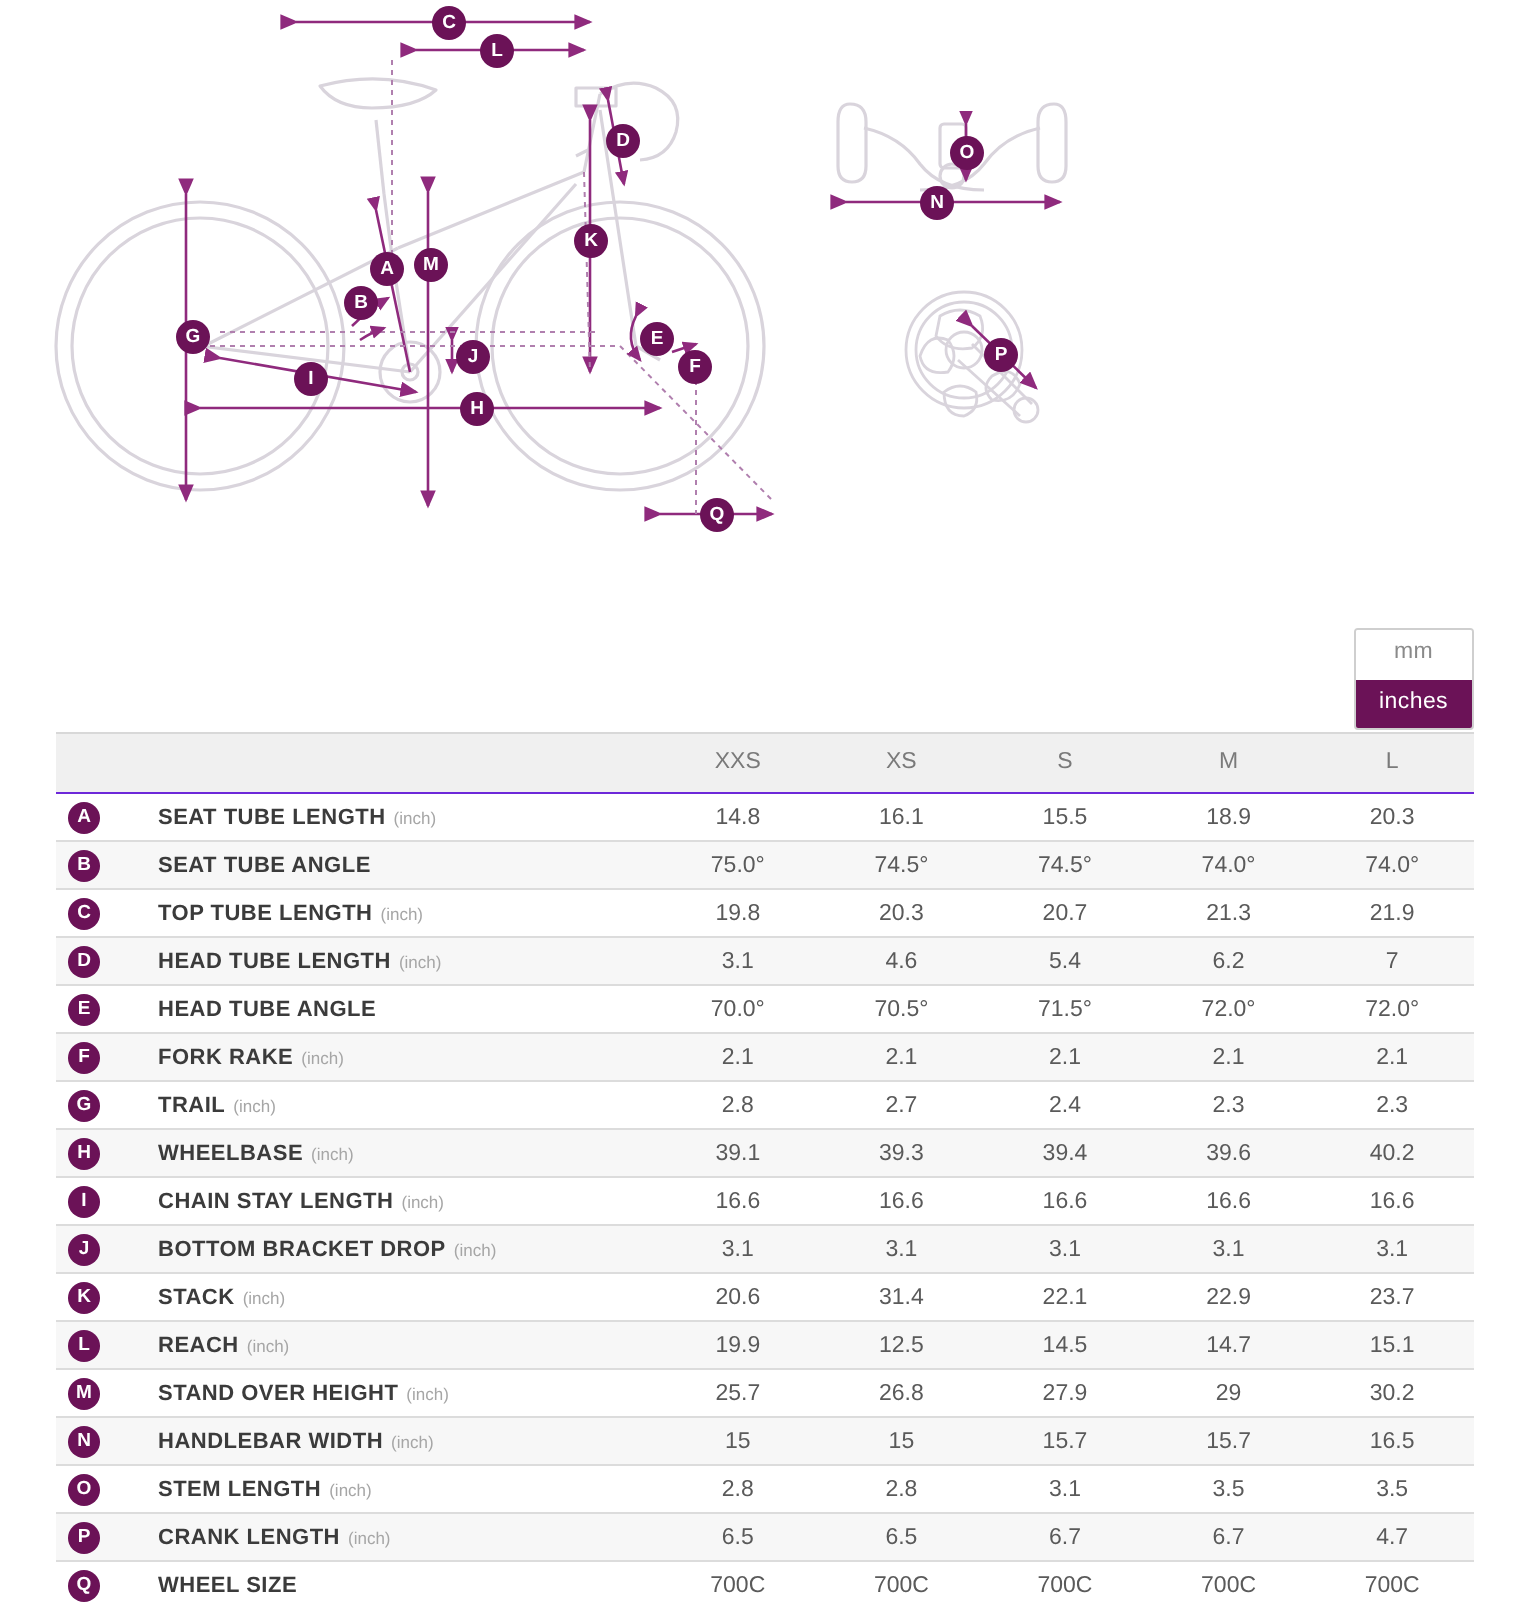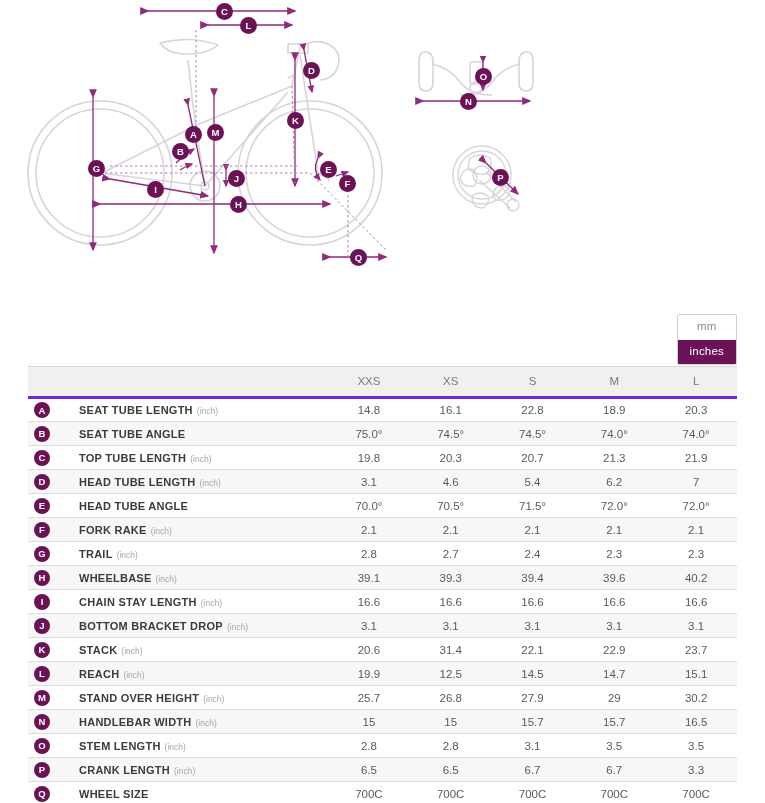--- a/index.html
+++ b/index.html
@@ -33,21 +33,21 @@
   
   .geo-table {
     position: absolute; left: 28px; top: 366px;
     width: 709px; border-collapse: collapse;
     border-top: 1px solid #d8d8d8;
   }
   .geo-table thead th {
     background: #f0f0f0; font-weight: normal;
     color: #7a7a7a; font-size: 11.5px;
     padding: 8px 0 9px 0; text-align: center;
-    border-bottom: 3px solid #6d28d9;
+    border-bottom: 1px solid #6d28d9;
   }
   .geo-table thead th.lbl { text-align: left; }
   .geo-table tbody tr { border-bottom: 1px solid #dcdcdc; }
   .geo-table tbody tr:nth-child(even) { background: #f7f7f7; }
   .geo-table tbody tr:nth-child(odd)  { background: #ffffff; }
   .geo-table td { padding: 0; height: 24px; }
 
   .cell-label {
     display: flex; align-items: center; gap: 0;
     padding-left: 6px;
@@ -232,21 +232,21 @@
     <tbody id="geo-body">
         <tr>
           <td class="col-lbl">
             <div class="cell-label">
               <span class="badge">A</span>
               <span class="spec-name">SEAT TUBE LENGTH<span class="spec-unit">(inch)</span></span>
             </div>
           </td>
           <td class="val col-v">14.8</td>
           <td class="val col-v">16.1</td>
-          <td class="val col-v">22.8</td>
+          <td class="val col-v">15.5</td>
           <td class="val col-v">18.9</td>
           <td class="val col-v">20.3</td>
         </tr>
         <tr>
           <td class="col-lbl">
             <div class="cell-label">
               <span class="badge">B</span>
               <span class="spec-name">SEAT TUBE ANGLE</span>
             </div>
           </td>
@@ -429,21 +429,21 @@
           <td class="col-lbl">
             <div class="cell-label">
               <span class="badge">P</span>
               <span class="spec-name">CRANK LENGTH<span class="spec-unit">(inch)</span></span>
             </div>
           </td>
           <td class="val col-v">6.5</td>
           <td class="val col-v">6.5</td>
           <td class="val col-v">6.7</td>
           <td class="val col-v">6.7</td>
-          <td class="val col-v">3.3</td>
+          <td class="val col-v">4.7</td>
         </tr>
         <tr>
           <td class="col-lbl">
             <div class="cell-label">
               <span class="badge">Q</span>
               <span class="spec-name">WHEEL SIZE</span>
             </div>
           </td>
           <td class="val col-v">700C</td>
           <td class="val col-v">700C</td>

